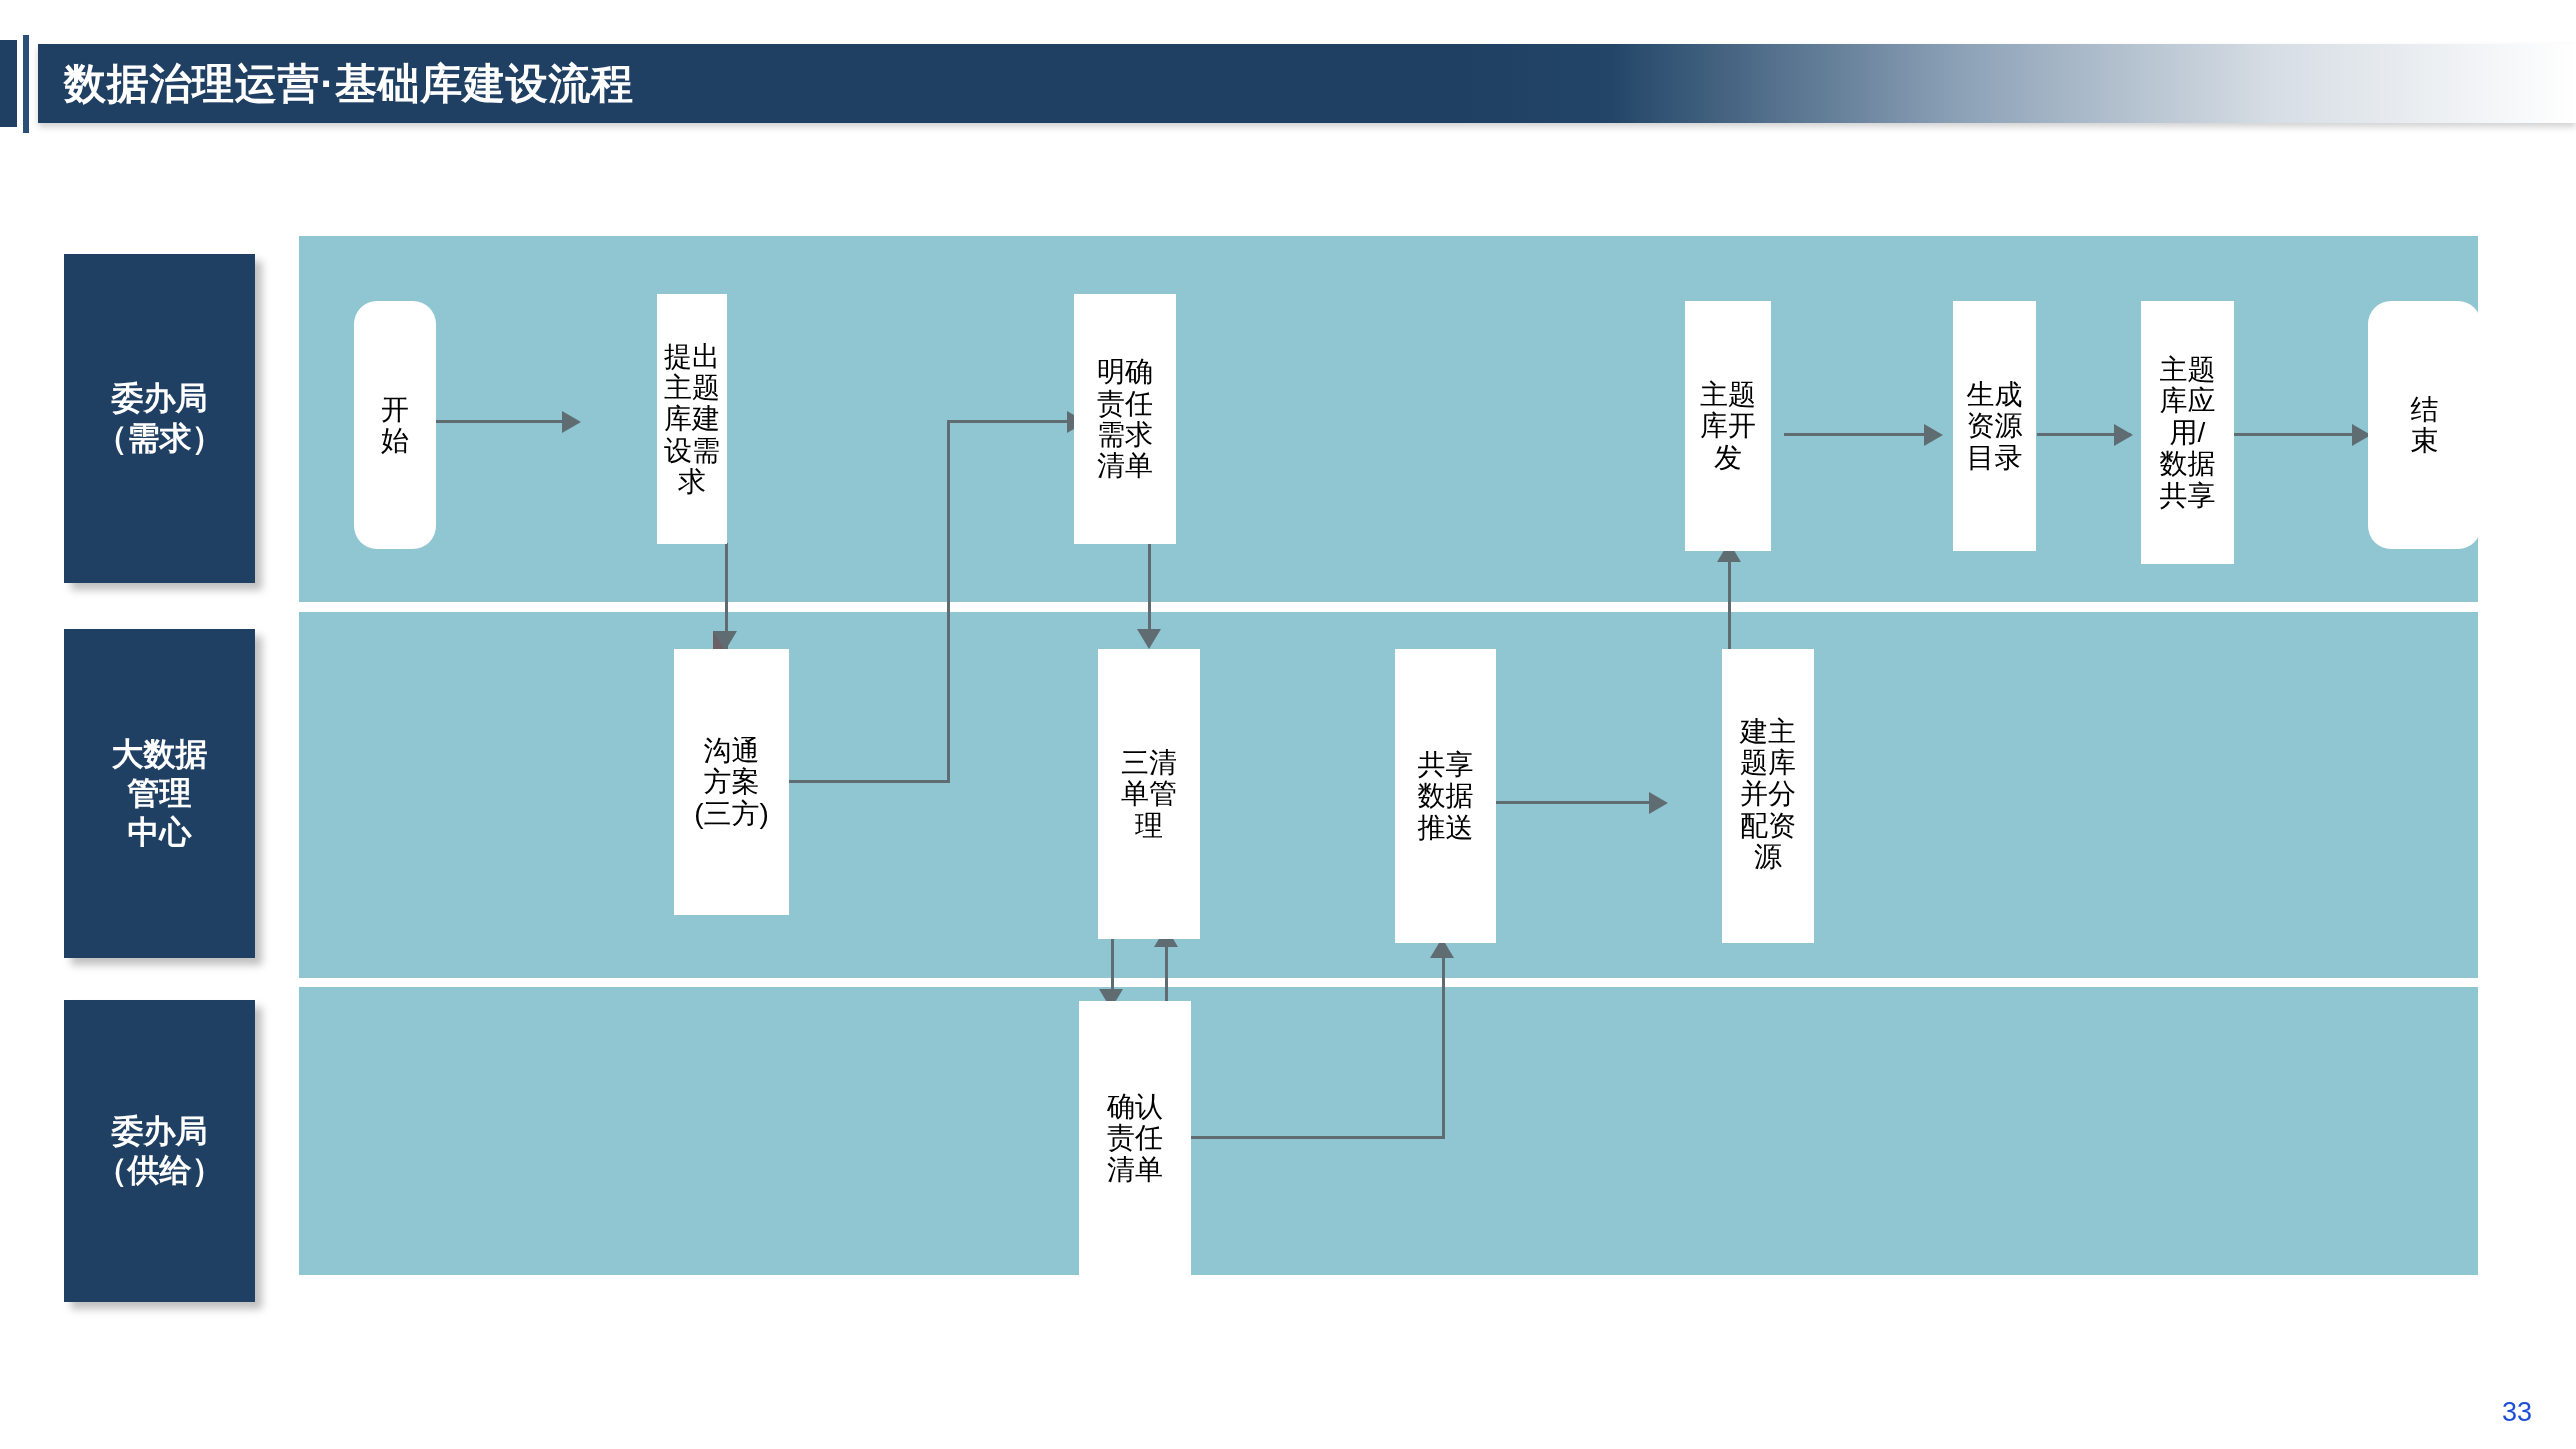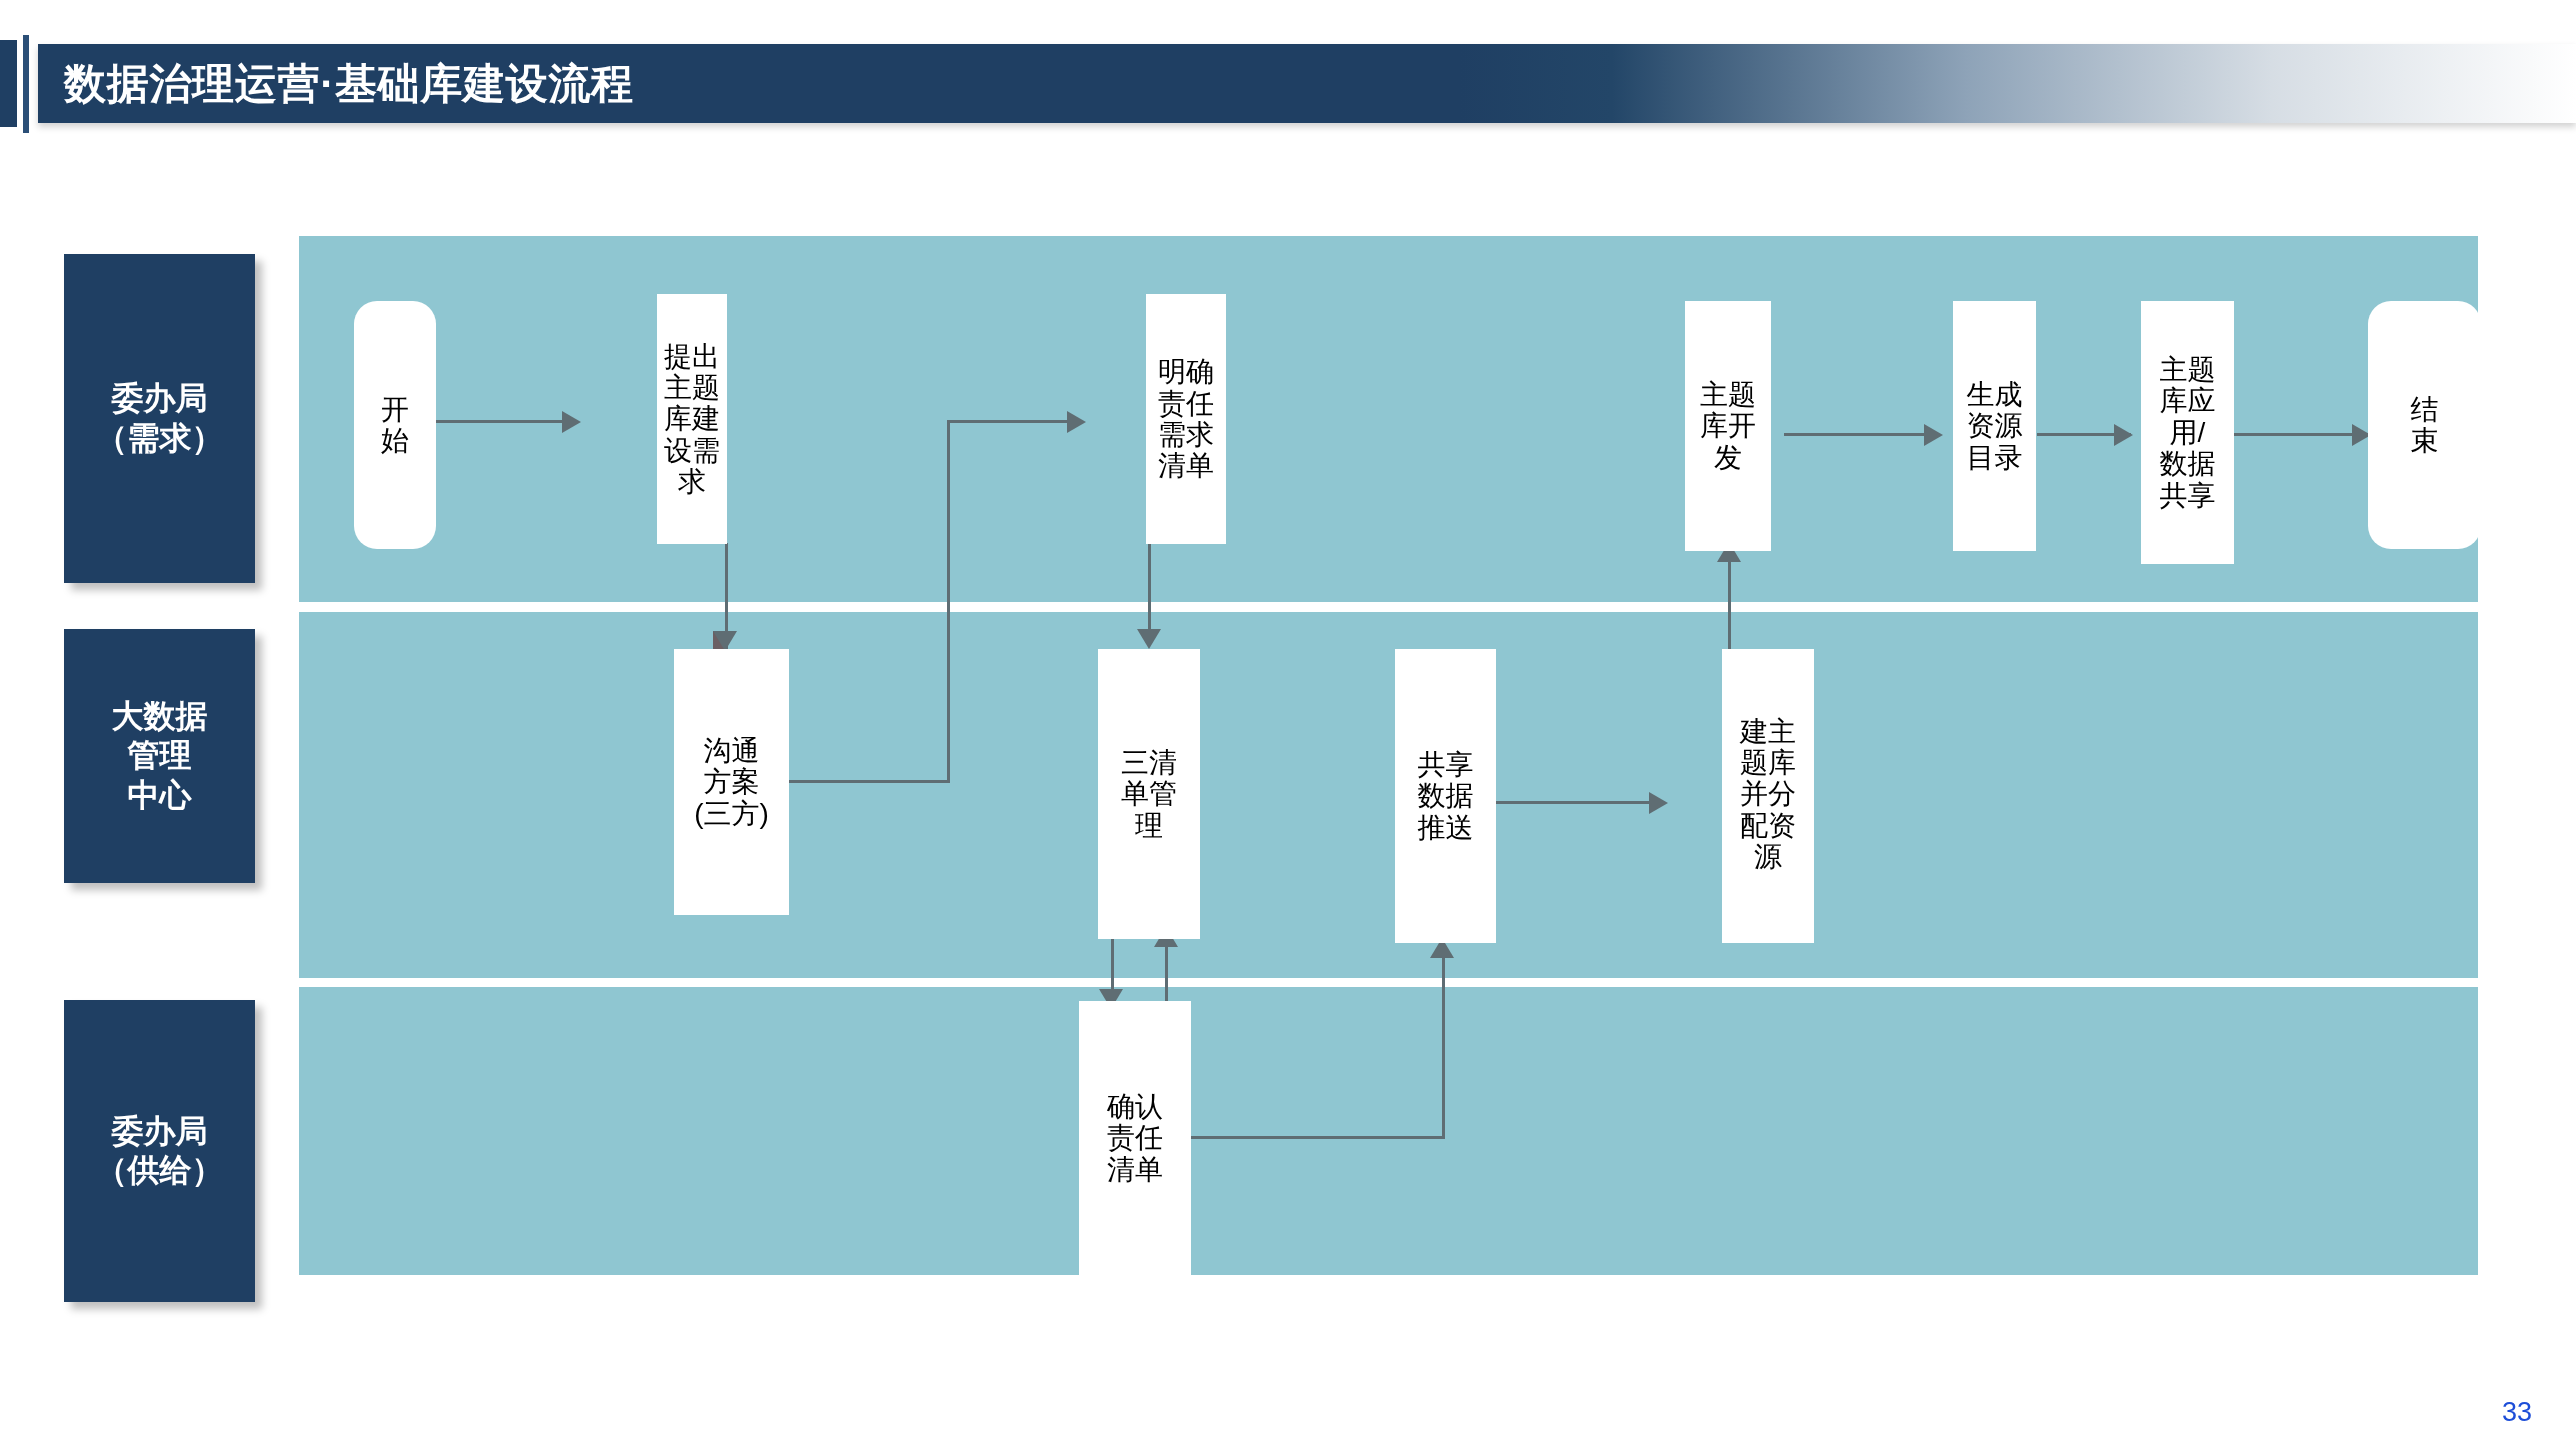--- a/index.html
+++ b/index.html
@@ -69,21 +69,21 @@
 <div id="header-accent"></div>
 <div id="header-bar"></div>
 <div id="header-title">数据治理运营·基础库建设流程</div>
 
 <div class="lane-band" style="top:236px;height:366px;"></div>
 <div class="lane-band" style="top:612px;height:366px;"></div>
 <div class="lane-band" style="top:987px;height:288px;"></div>
 
 <div class="lane-label" style="top:254px;height:329px;">委办局
 （需求）</div>
-<div class="lane-label" style="top:629px;height:254px;">大数据
+<div class="lane-label" style="top:629px;height:329px;">大数据
 管理
 中心</div>
 <div class="lane-label" style="top:1000px;height:302px;">委办局
 （供给）</div>
 
 <div class="conn h" style="left:436px;top:420px;width:141px;"></div>
 <div class="arrow right" style="left:562px;top:411px;"></div>
 
 <div class="conn v" style="left:725px;top:543px;height:106px;"></div>
 <div class="arrow down dk" style="left:713px;top:631px;"></div>
@@ -123,21 +123,21 @@
 
 <div class="node terminator" style="left:354px;top:301px;width:82px;height:248px;">开
 始</div>
 
 <div class="node" style="left:657px;top:294px;width:70px;height:250px;">提出
 主题
 库建
 设需
 求</div>
 
-<div class="node" style="left:1146px;top:294px;width:80px;height:250px;">明确
+<div class="node" style="left:1074px;top:294px;width:102px;height:250px;">明确
 责任
 需求
 清单</div>
 
 <div class="node" style="left:1685px;top:301px;width:86px;height:250px;">主题
 库开
 发</div>
 
 <div class="node" style="left:1953px;top:301px;width:83px;height:250px;">生成
 资源

